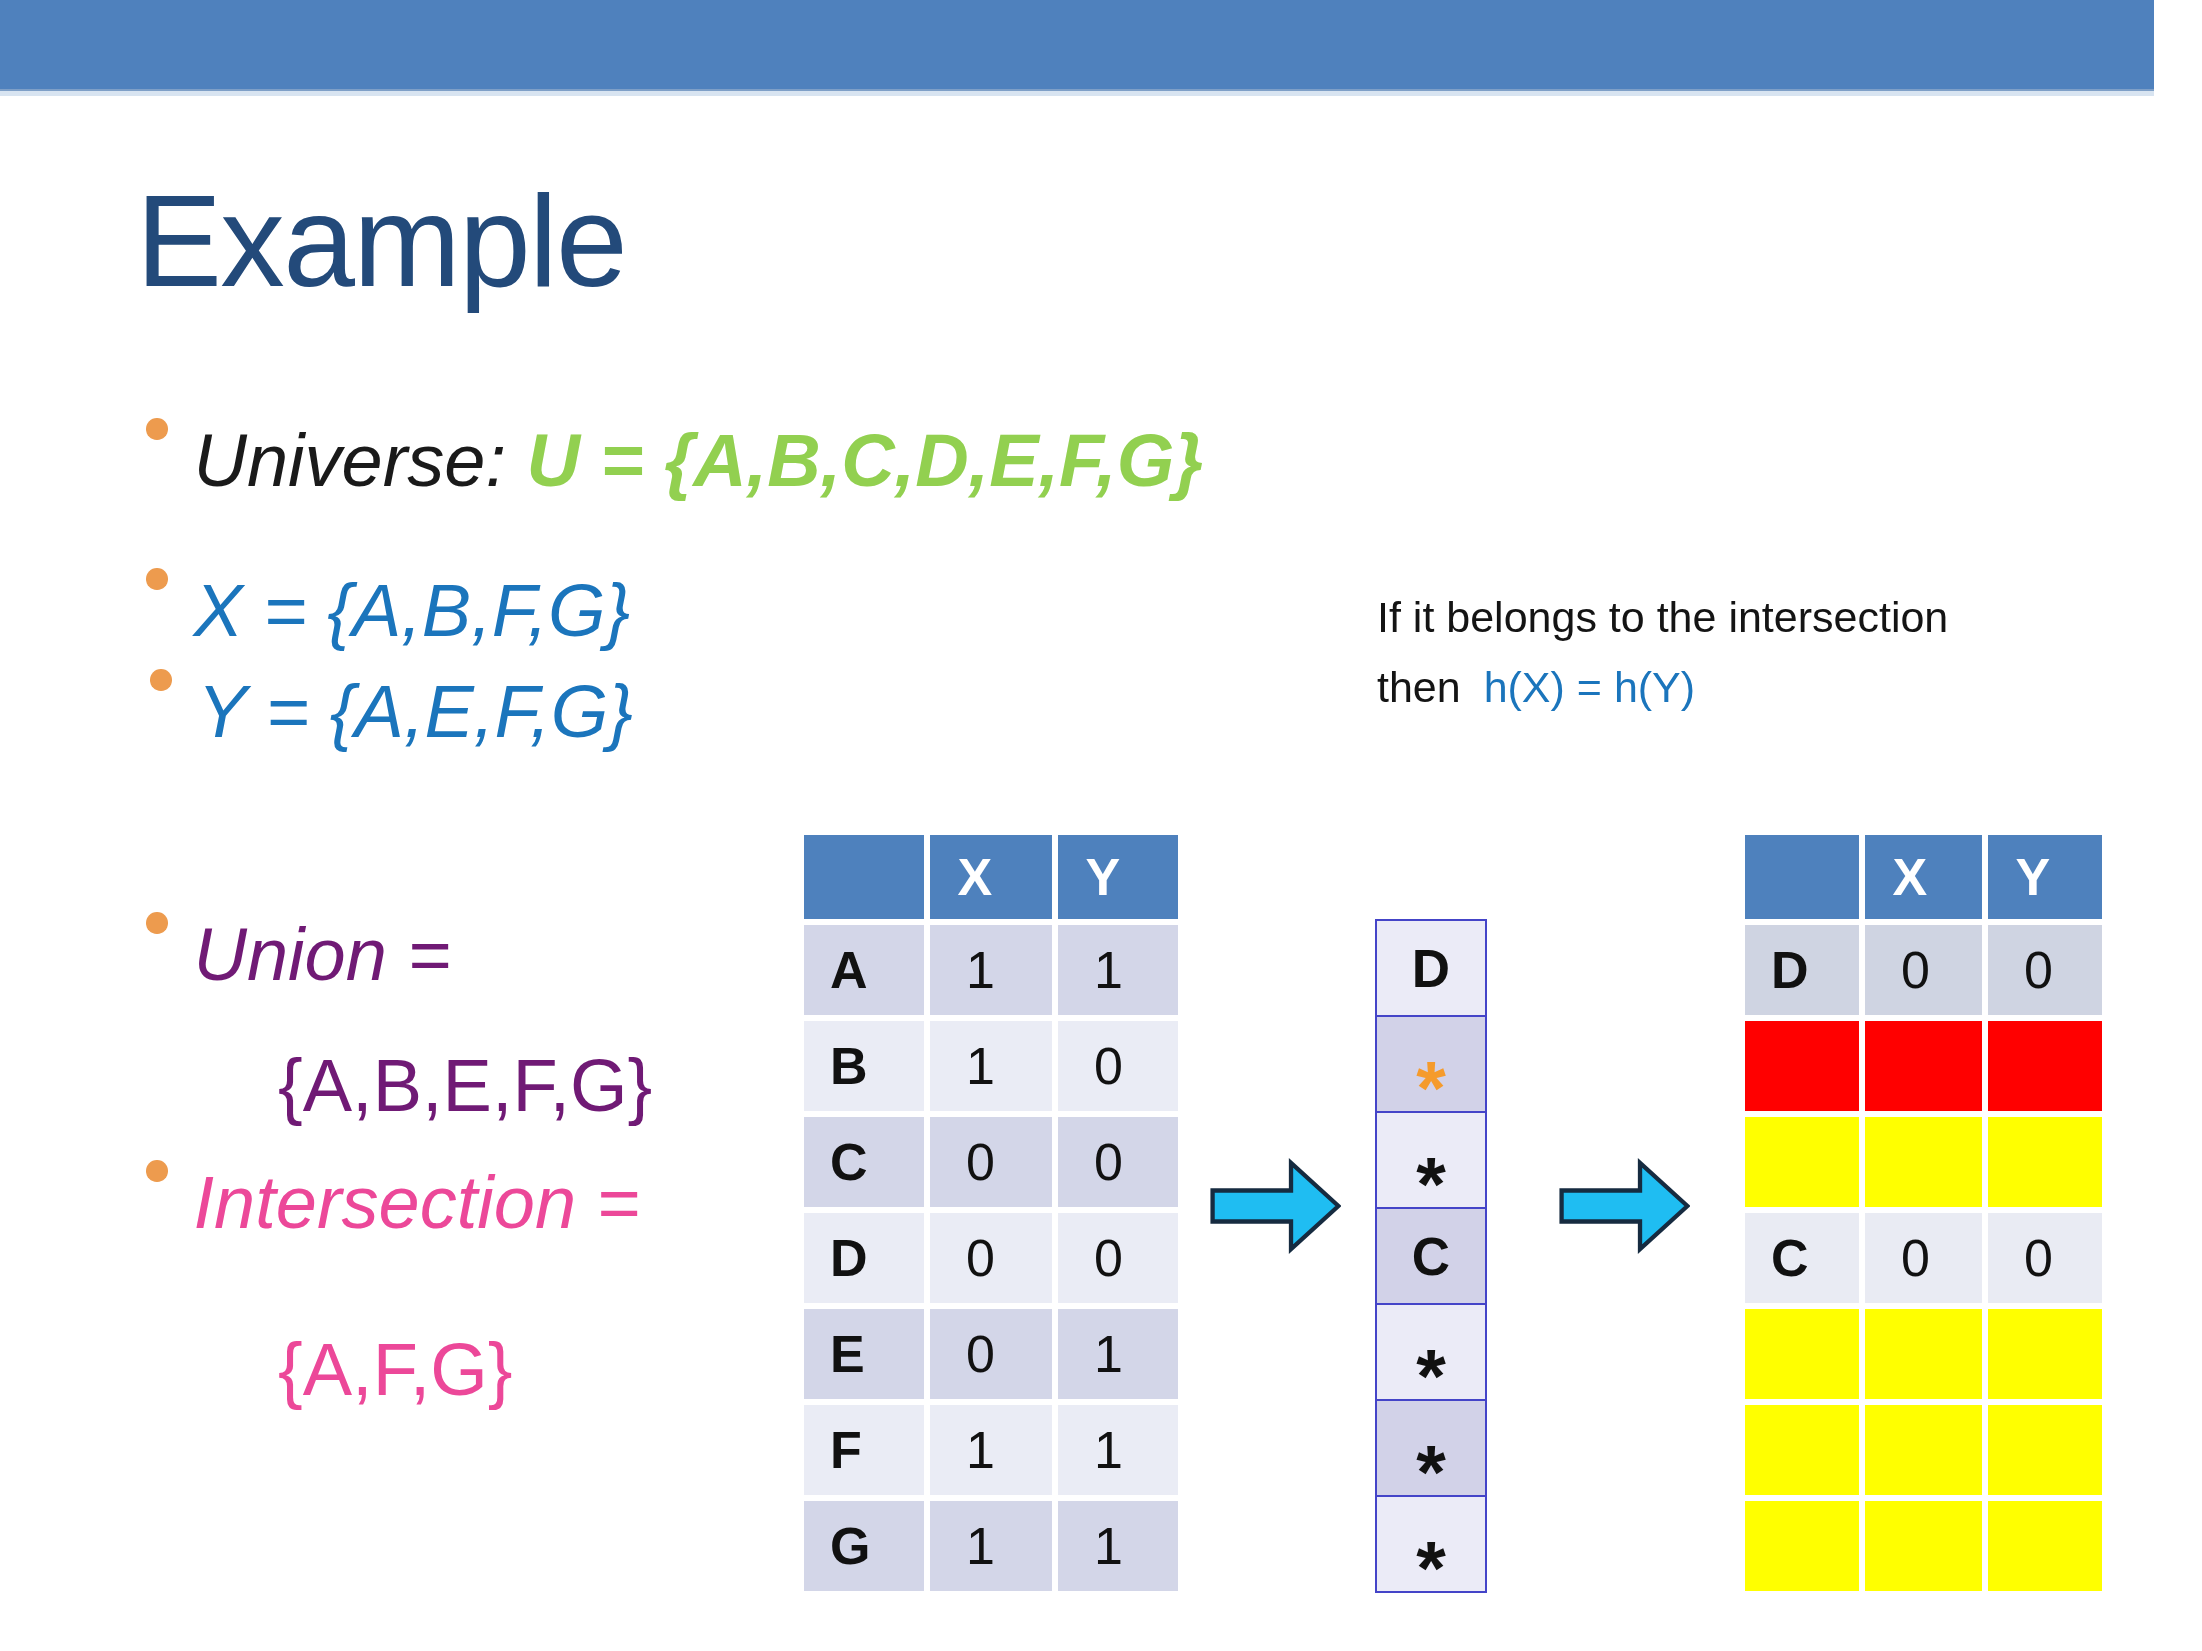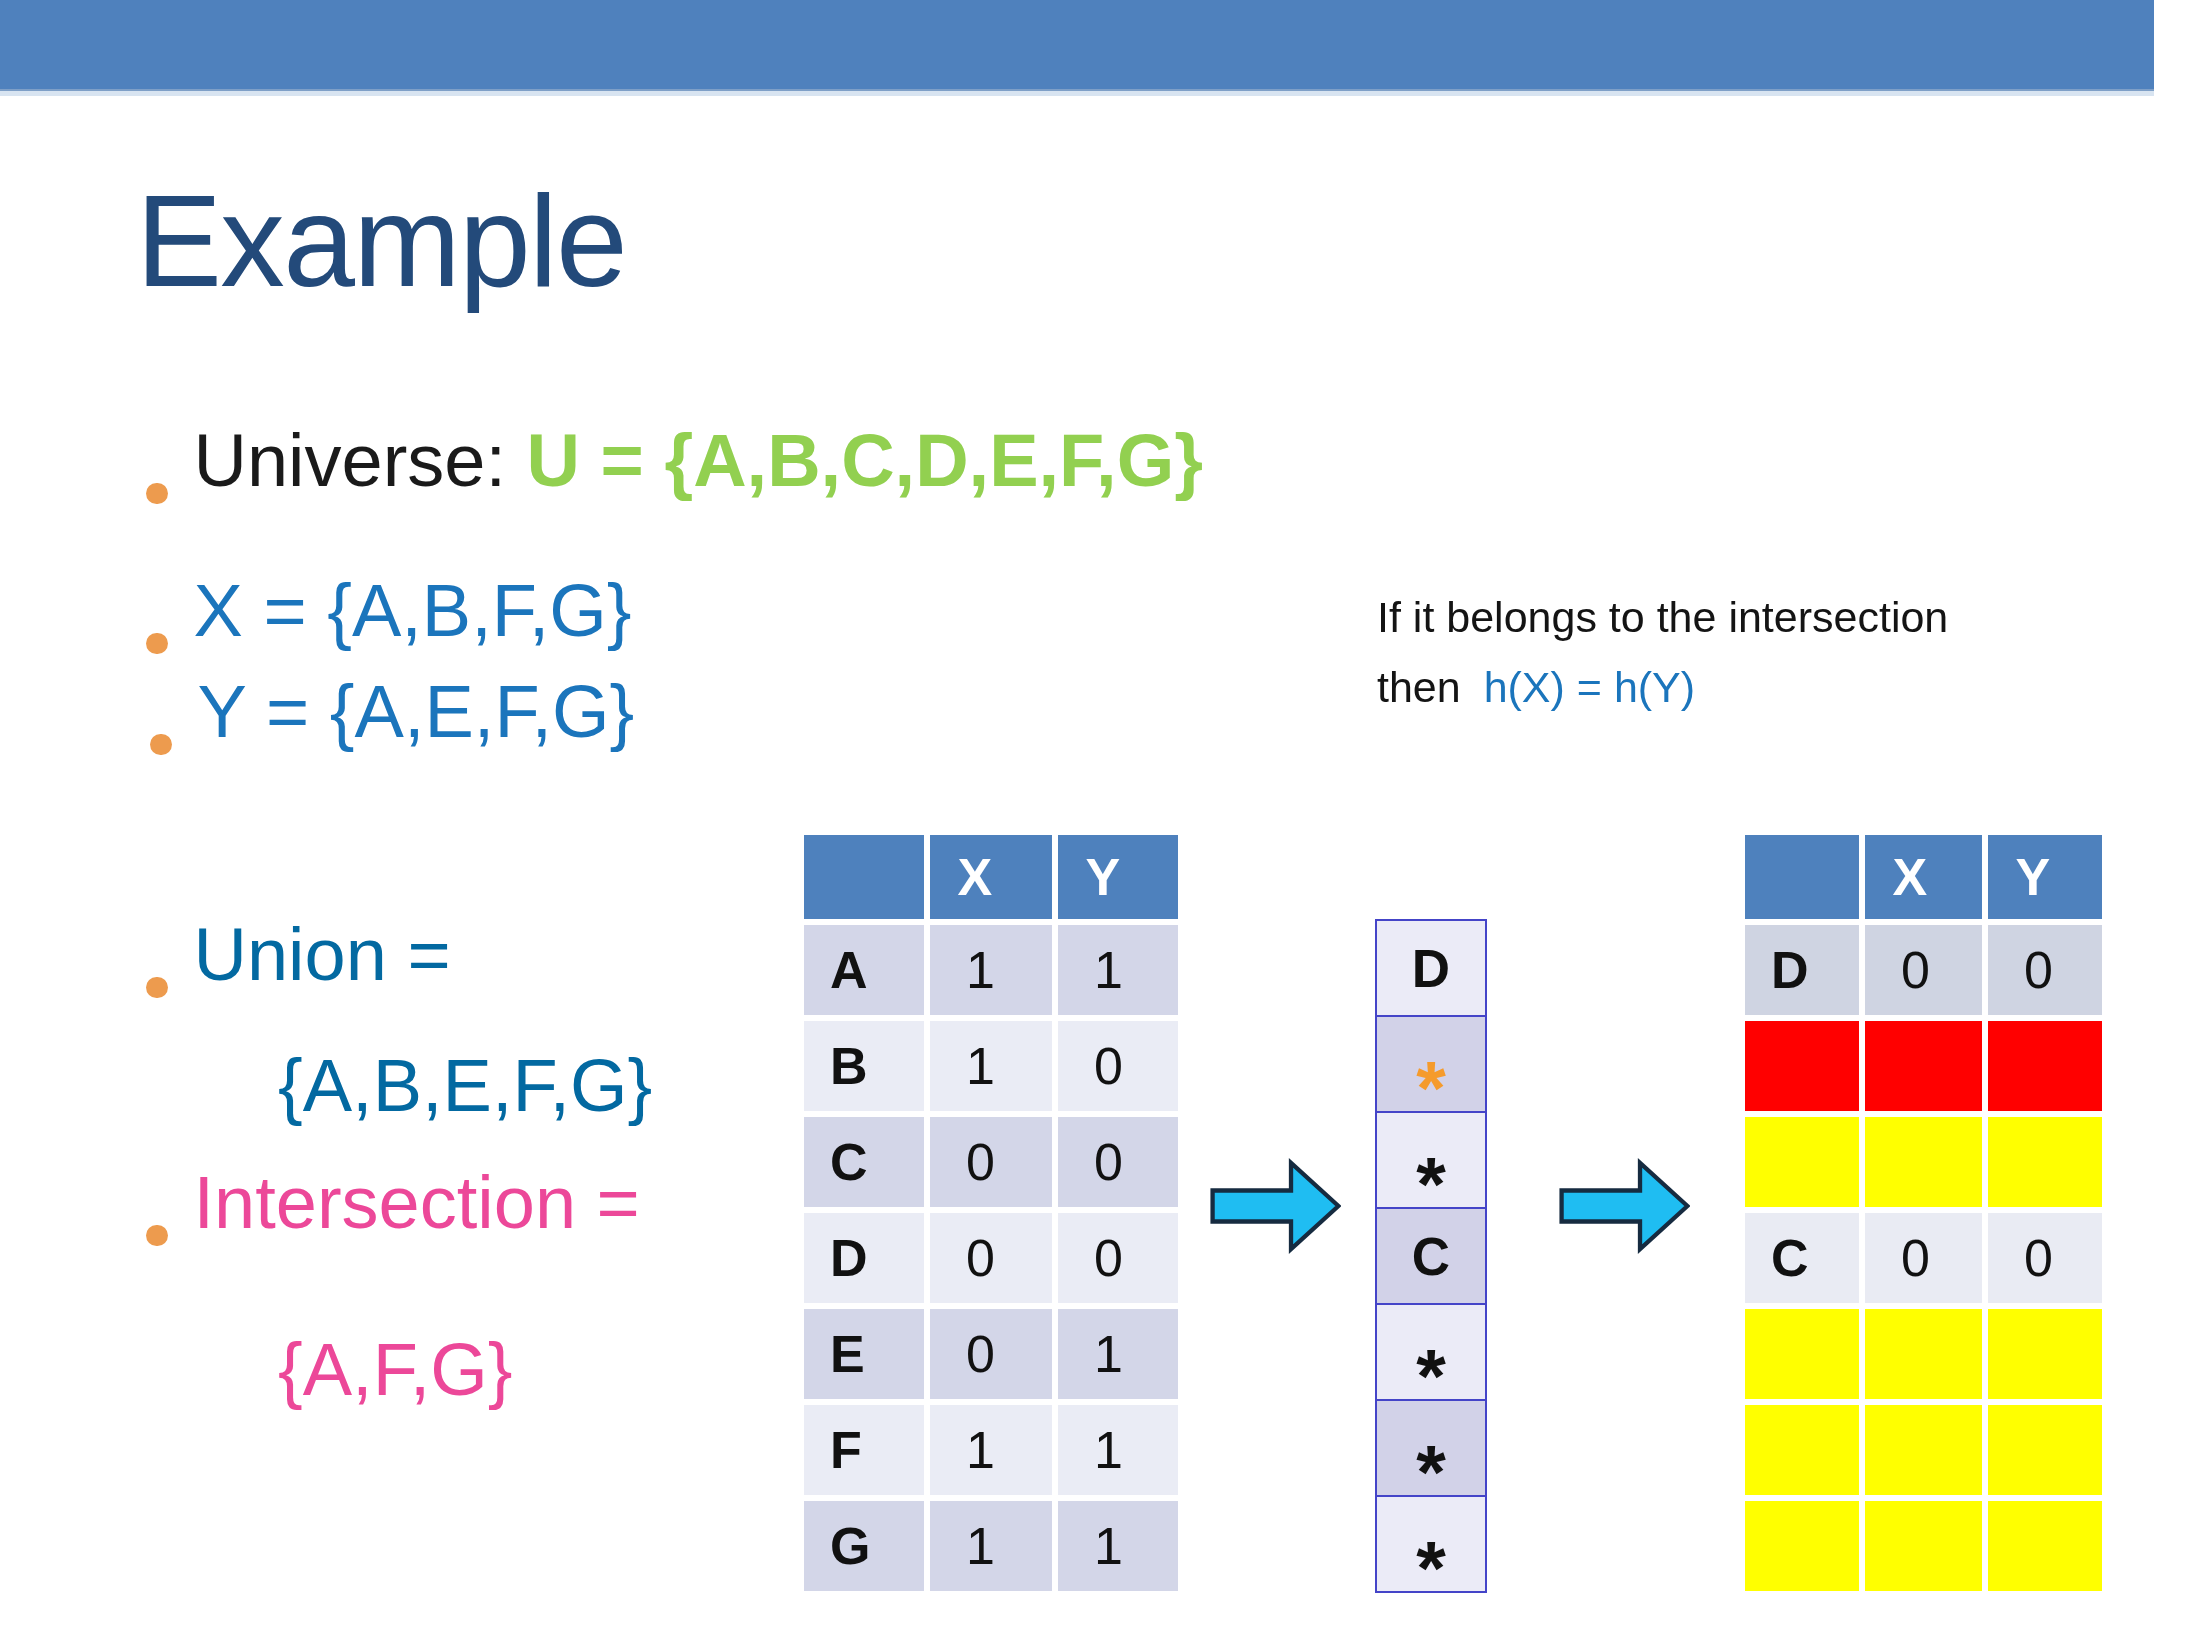--- a/index.html
+++ b/index.html
@@ -7,27 +7,27 @@
     position:relative;width:2154px;height:1652px;background:#ffffff;
     font-family:"Liberation Sans", sans-serif;overflow:hidden;
   }
   
   .top-bar{position:absolute;left:0;top:0;width:2203px;height:89px;background:#4F81BD;border-bottom:2.6px solid #7E9FC7;}
   .top-bar-accent{position:absolute;left:0;top:91px;width:2203px;height:5.2px;background:#D8E4F1;}
 
   .title{position:absolute;left:136px;top:172px;font-size:129px;line-height:138px;color:#234A7A;letter-spacing:-1.7px;}
 
   
-  .bullet{position:absolute;display:flex;align-items:flex-end;}
+  .bullet{position:absolute;display:flex;align-items:flex-start;font-style:italic;}
   .dot{width:21.5px;height:21.5px;border-radius:50%;background:#ED9B4E;margin-right:26px;flex:0 0 auto;}
   .btext{font-size:74px;line-height:86px;white-space:nowrap;}
   .black{color:#1a1a1a;}
   .green{color:#92D050;font-weight:bold;}
   .blue{color:#1B75BC;}
-  .gold{color:#0369a1;}
+  .gold{color:#701a75;}
   .red{color:#ec4899;}
   .cont-line{position:absolute;font-size:74px;line-height:86px;white-space:nowrap;margin-top:11px;}
 
   
   .note{position:absolute;left:1377px;top:582px;font-size:43px;line-height:70px;color:#141414;}
   .note .formula{color:#1B75BC;margin-left:11px;}
 
   
   .grid-table{position:absolute;display:grid;gap:6px;}
   .left-table{left:804px;top:835px;grid-template-columns:120px 122px 120px;grid-template-rows:84px repeat(7,90px);}

